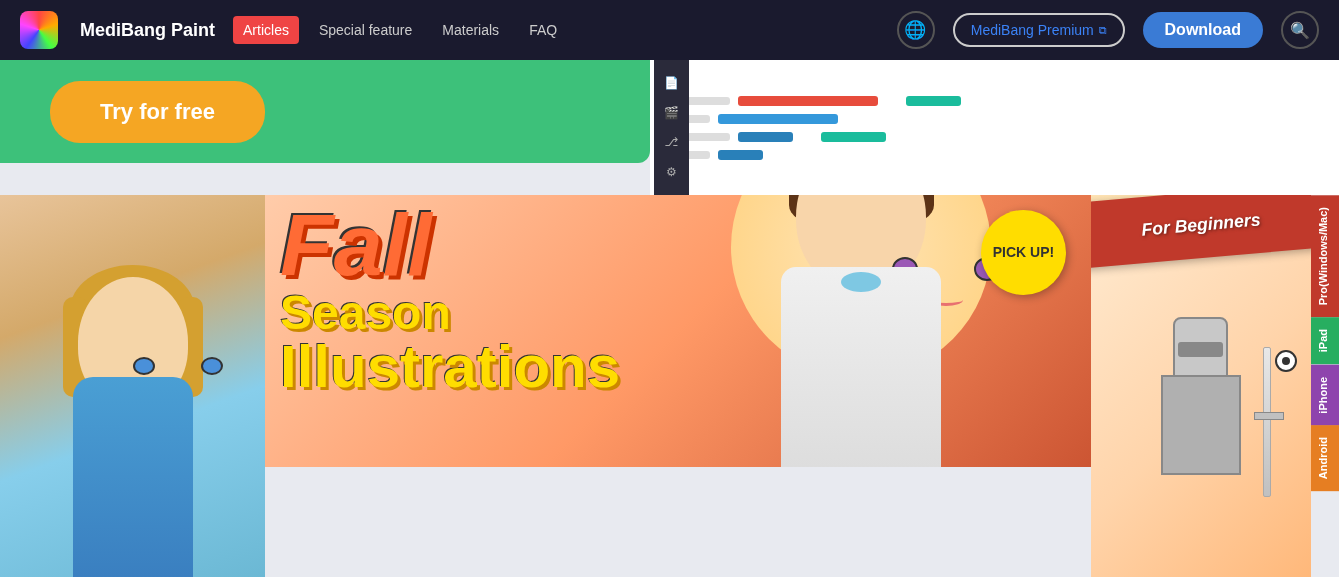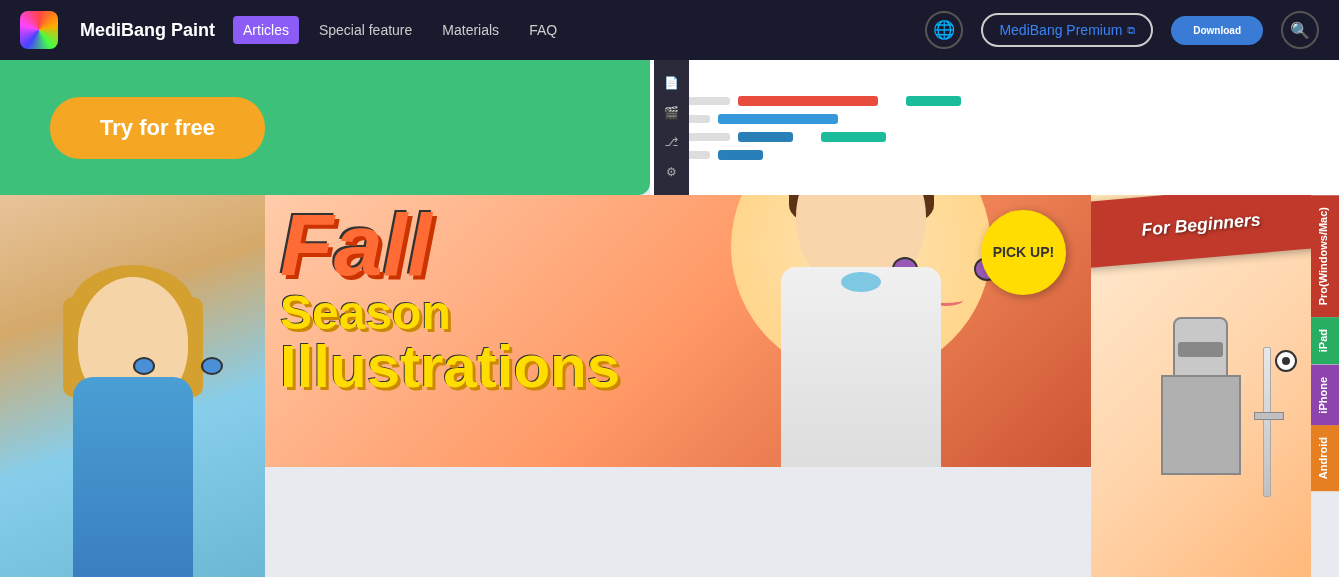--- a/index.html
+++ b/index.html
@@ -35,21 +35,21 @@
     .nav-link {
       color: #ccc;
       font-size: 14px;
       text-decoration: none;
       padding: 6px 10px;
       cursor: pointer;
       white-space: nowrap;
     }
     .nav-link.active {
       color: white;
-      background: #8b5cf6;
+      background: #ef4444;
       border-radius: 4px;
     }
     .nav-spacer { flex: 1; }
     .globe-btn {
       width: 38px;
       height: 38px;
       border-radius: 50%;
       border: 2px solid #555;
       background: transparent;
       color: white;
@@ -74,21 +74,21 @@
       gap: 5px;
       margin-right: 8px;
     }
     .premium-btn .ext-icon { font-size: 11px; }
     .download-btn {
       background: #3a7bd5;
       color: white;
       border: none;
       padding: 9px 22px;
       border-radius: 20px;
-      font-size: 10px;
+      font-size: 16px;
       font-weight: 600;
       cursor: pointer;
       white-space: nowrap;
       margin-right: 8px;
     }
     .search-btn {
       width: 38px;
       height: 38px;
       border-radius: 50%;
       border: 2px solid #555;
@@ -114,21 +114,21 @@
     .banner-strip {
       position: absolute;
       top: 0;
       left: 0;
       right: 0;
       height: 135px;
       display: flex;
     }
     .banner-left {
       width: 650px;
-      height: 135px;
+      height: 103px;
       background: #3dc17a;
       position: relative;
       overflow: hidden;
       border-bottom-right-radius: 12px;
     }
     .try-free-btn {
       position: absolute;
       top: 50%;
       left: 50px;
       transform: translateY(-50%);

